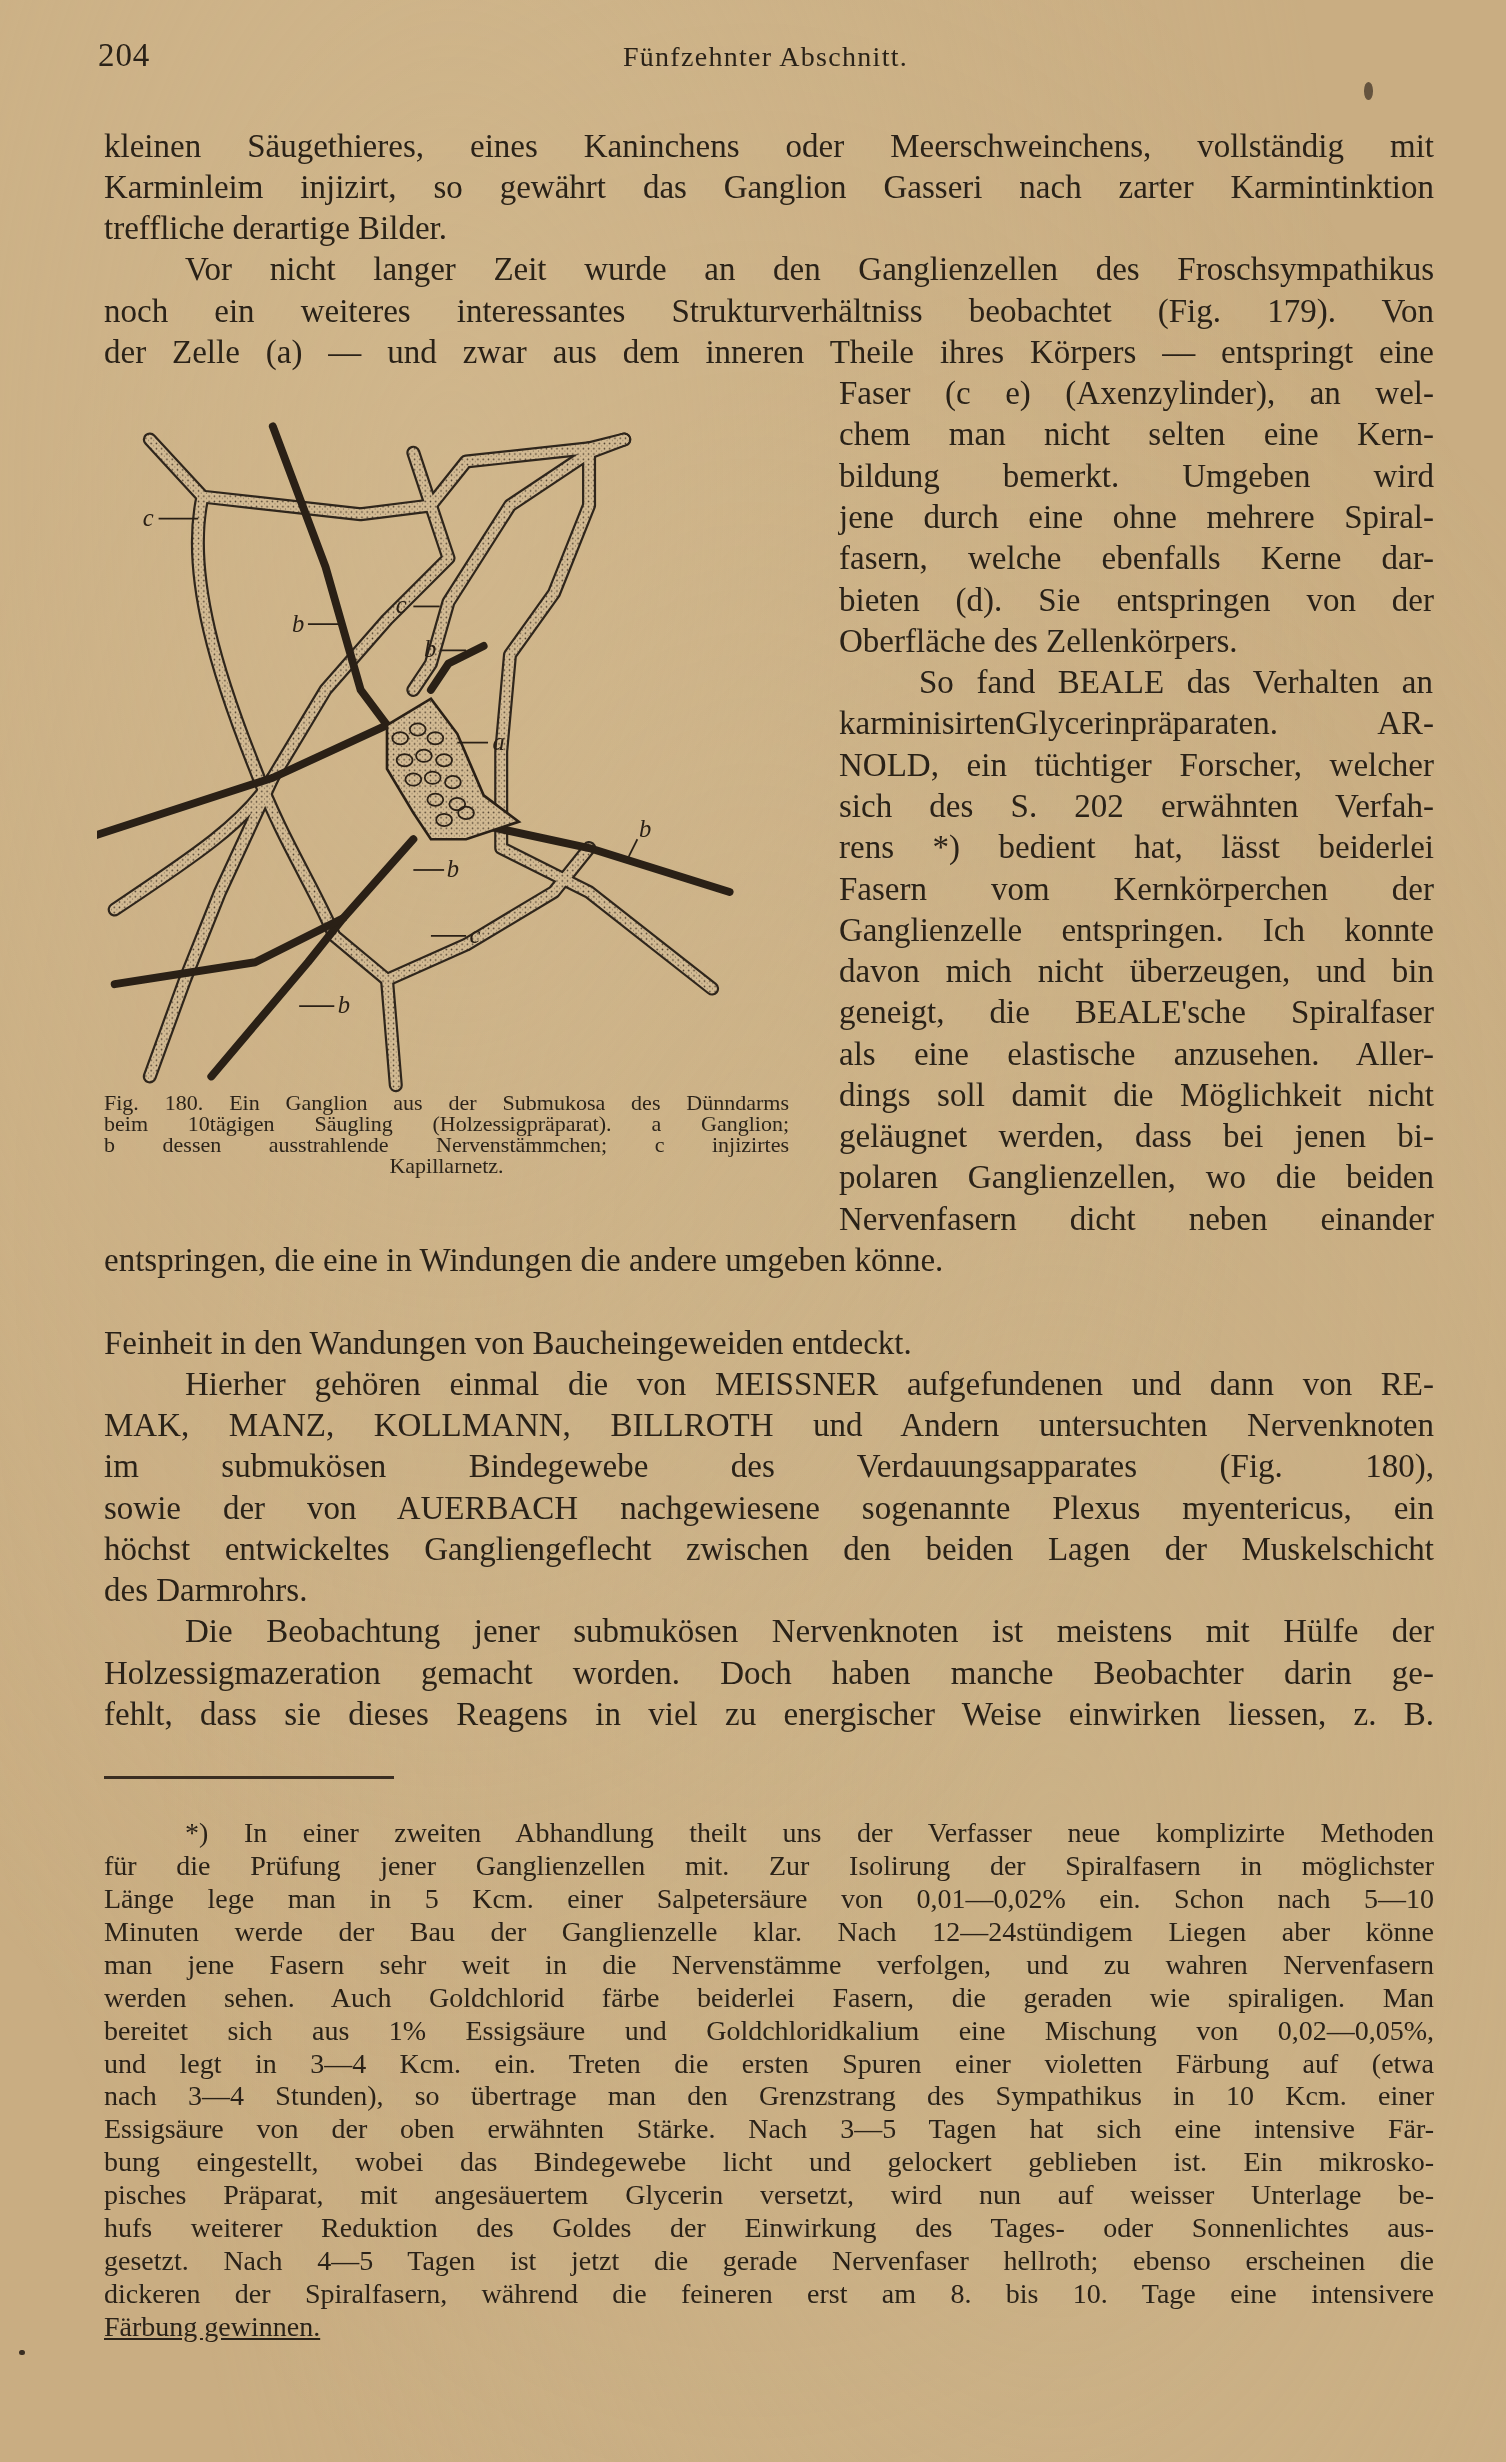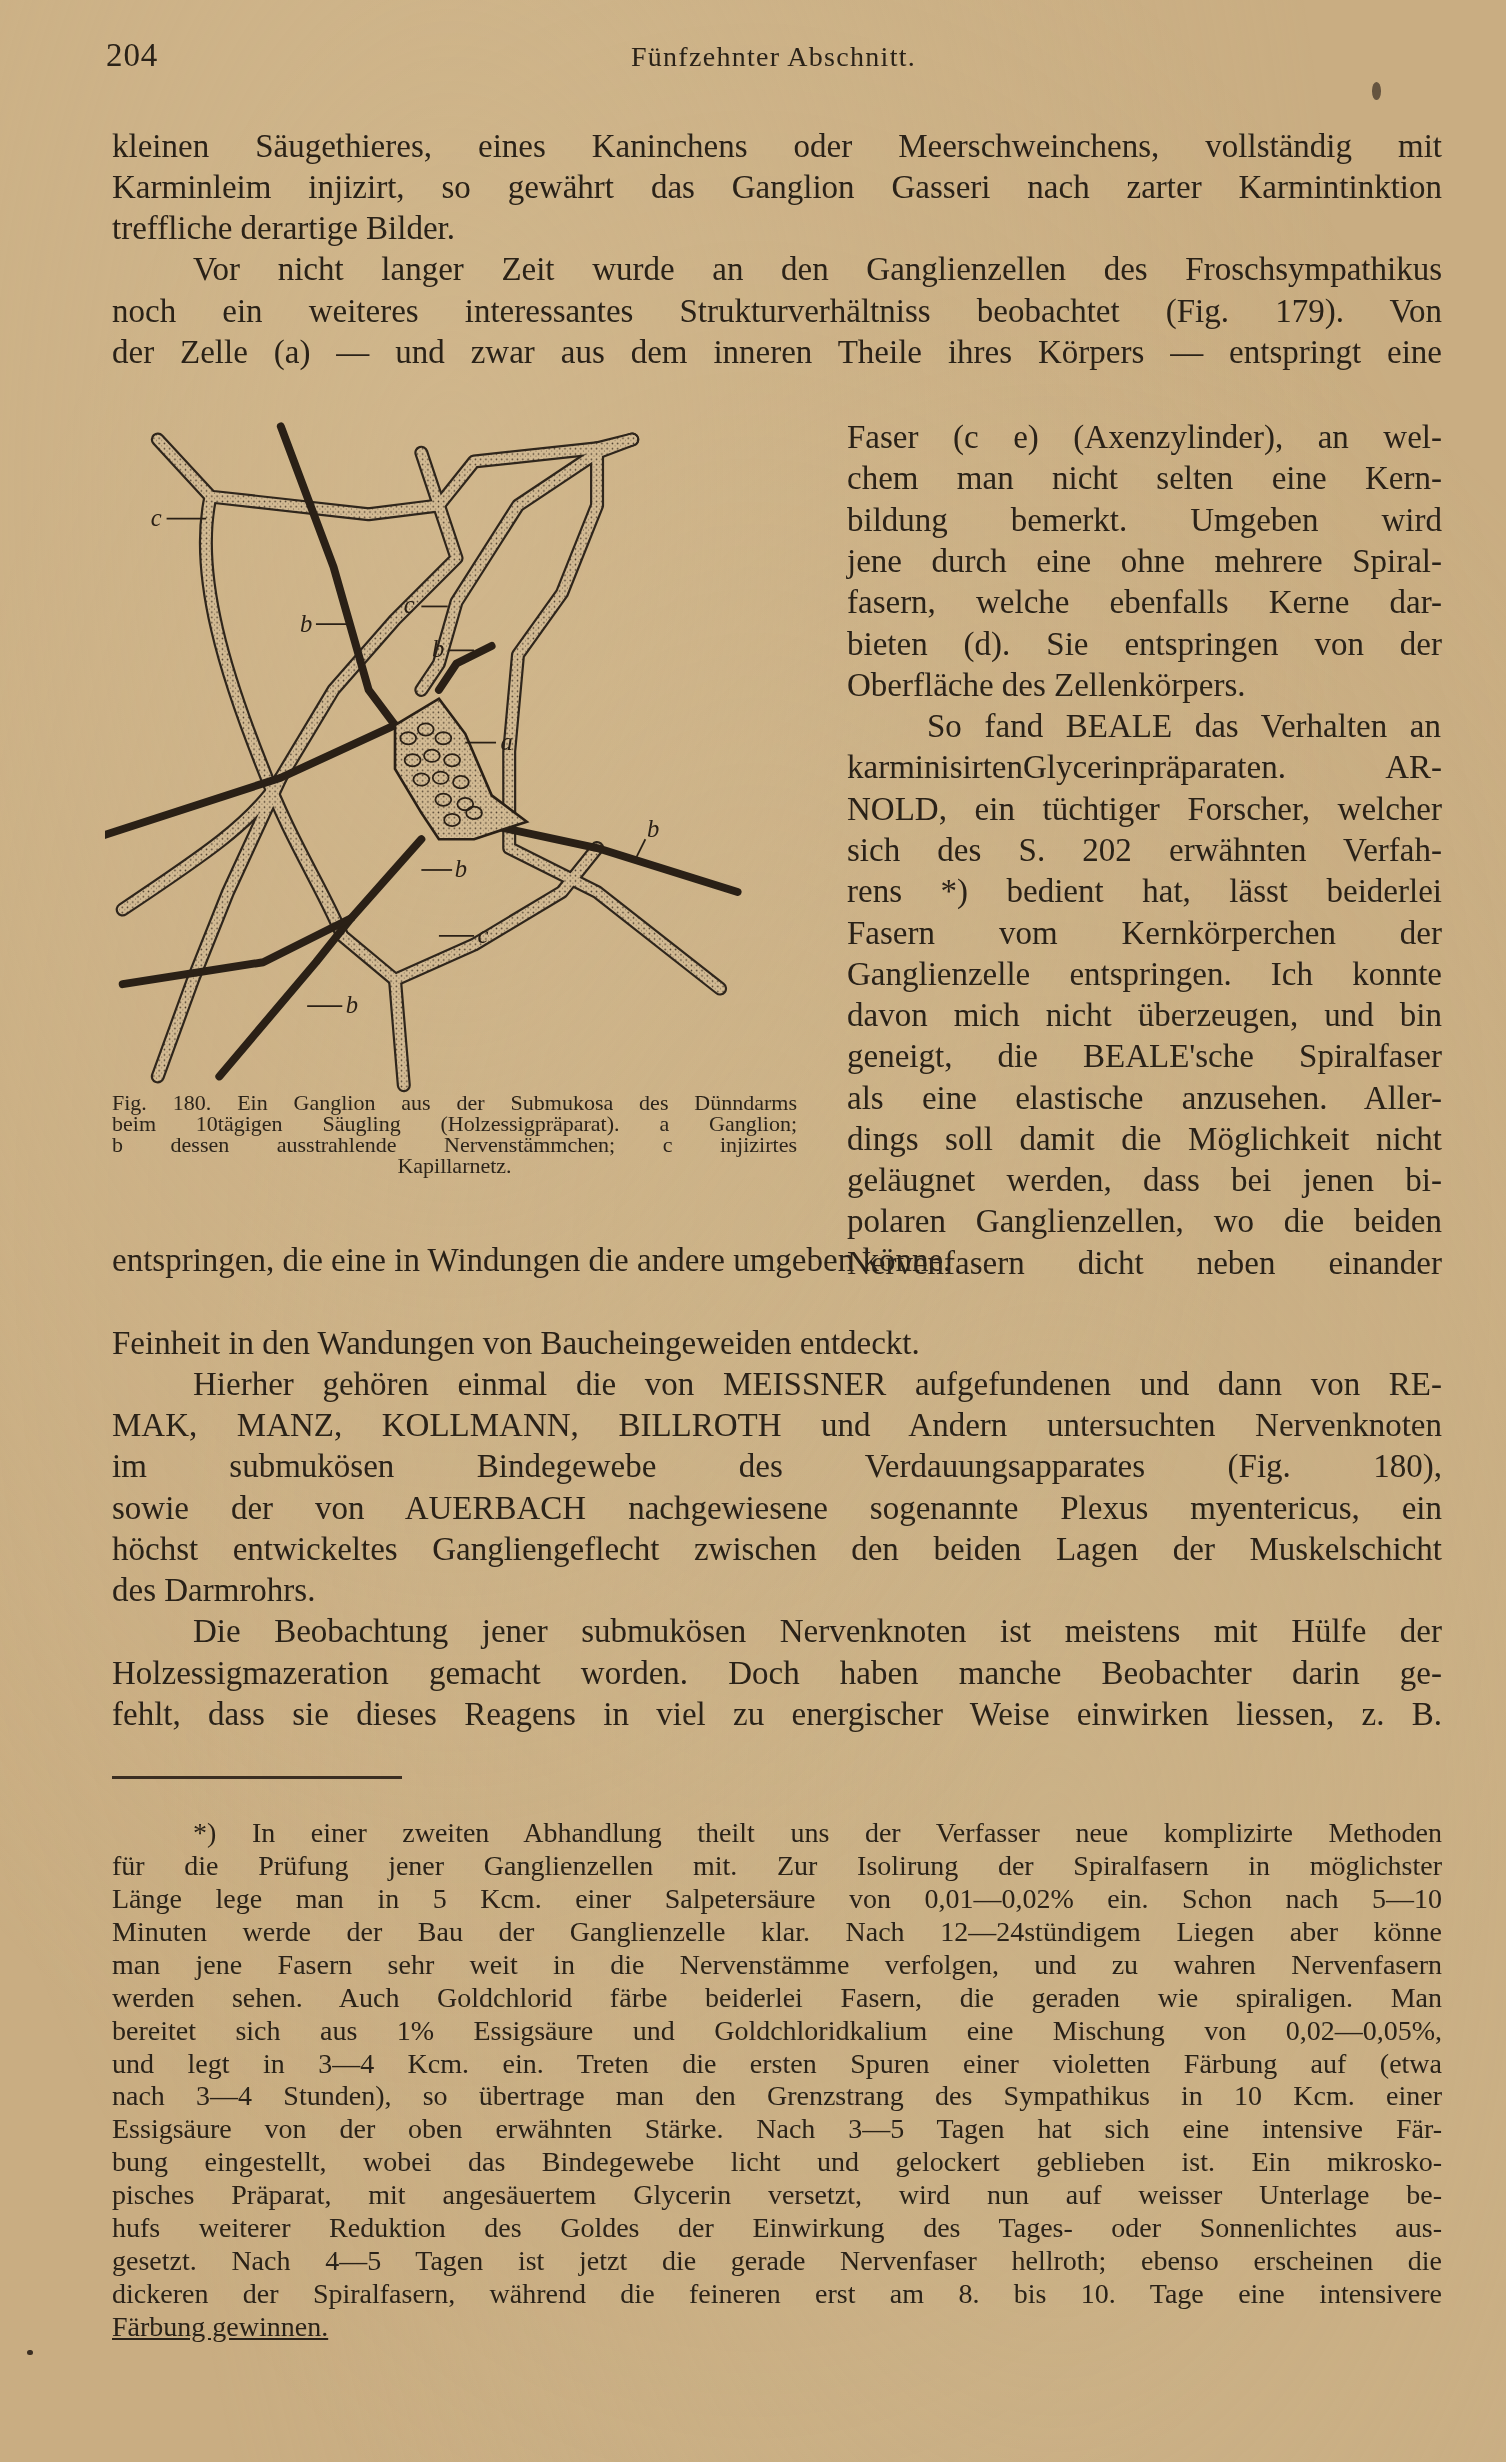--- a/index.html
+++ b/index.html
@@ -7,33 +7,33 @@
     width: 1507px; height: 2462px; overflow: hidden;
     background: #c9ad82;
     background-image:
       radial-gradient(ellipse at 30% 20%, rgba(214,190,148,0.55), rgba(0,0,0,0) 60%),
       radial-gradient(ellipse at 70% 75%, rgba(205,182,140,0.5), rgba(0,0,0,0) 60%),
       radial-gradient(ellipse at 50% 50%, rgba(196,170,126,0.25), rgba(0,0,0,0) 80%);
     font-family: "Liberation Serif", "DejaVu Serif", serif;
     color: #2a2218;
     position: relative;
   }
-  .page { position: absolute; left: 8px; top: 0; width: 1249px; height: 2462px; }
+  .page { position: absolute; left: 0; top: 0; width: 1249px; height: 2462px; }
   .header { position: absolute; top: 37px; left: 98px; width: 1335px; height: 44px; }
   .page-number { position: absolute; left: 0; top: 0; font-size: 33px; letter-spacing: 0.9px; }
   .running-head { position: absolute; left: 0; right: 0; top: 3.5px; text-align: center; font-size: 28px; letter-spacing: 1.3px; }
   .ink-spot { position: absolute; left: 1364px; top: 82px; width: 8.8px; height: 17.6px; border-radius: 50%; background: #3a2e22; opacity: 0.7; }
 
   .line {
     position: absolute; white-space: nowrap;
     font-size: 33px; line-height: 41px; height: 41px;
     text-align: justify; text-align-last: justify;
   }
   .full { left: 104px; width: 1330px; }
-  .right-col { left: 839px; width: 595px; margin-top: 44px; }
+  .right-col { left: 839px; width: 595px; }
   .last { text-align-last: left; }
   .indent { text-indent: 81px; }
 
   .figure { position: absolute; left: 97px; top: 400px; width: 703px; height: 694px; }
   .figure svg { width: 100%; height: 100%; }
   .caption { position: absolute; left: 104px; top: 1092px; width: 685px; font-size: 22px; line-height: 21px; color: #2c241a; }
   .caption .cl { text-align: justify; text-align-last: justify; white-space: nowrap; height: 21px; }
   .caption .cl.center { text-align: center; text-align-last: center; }
 
   .footnote-rule { position: absolute; left: 104px; top: 1776px; width: 290px; height: 2.6px; background: #3a2e22; }

